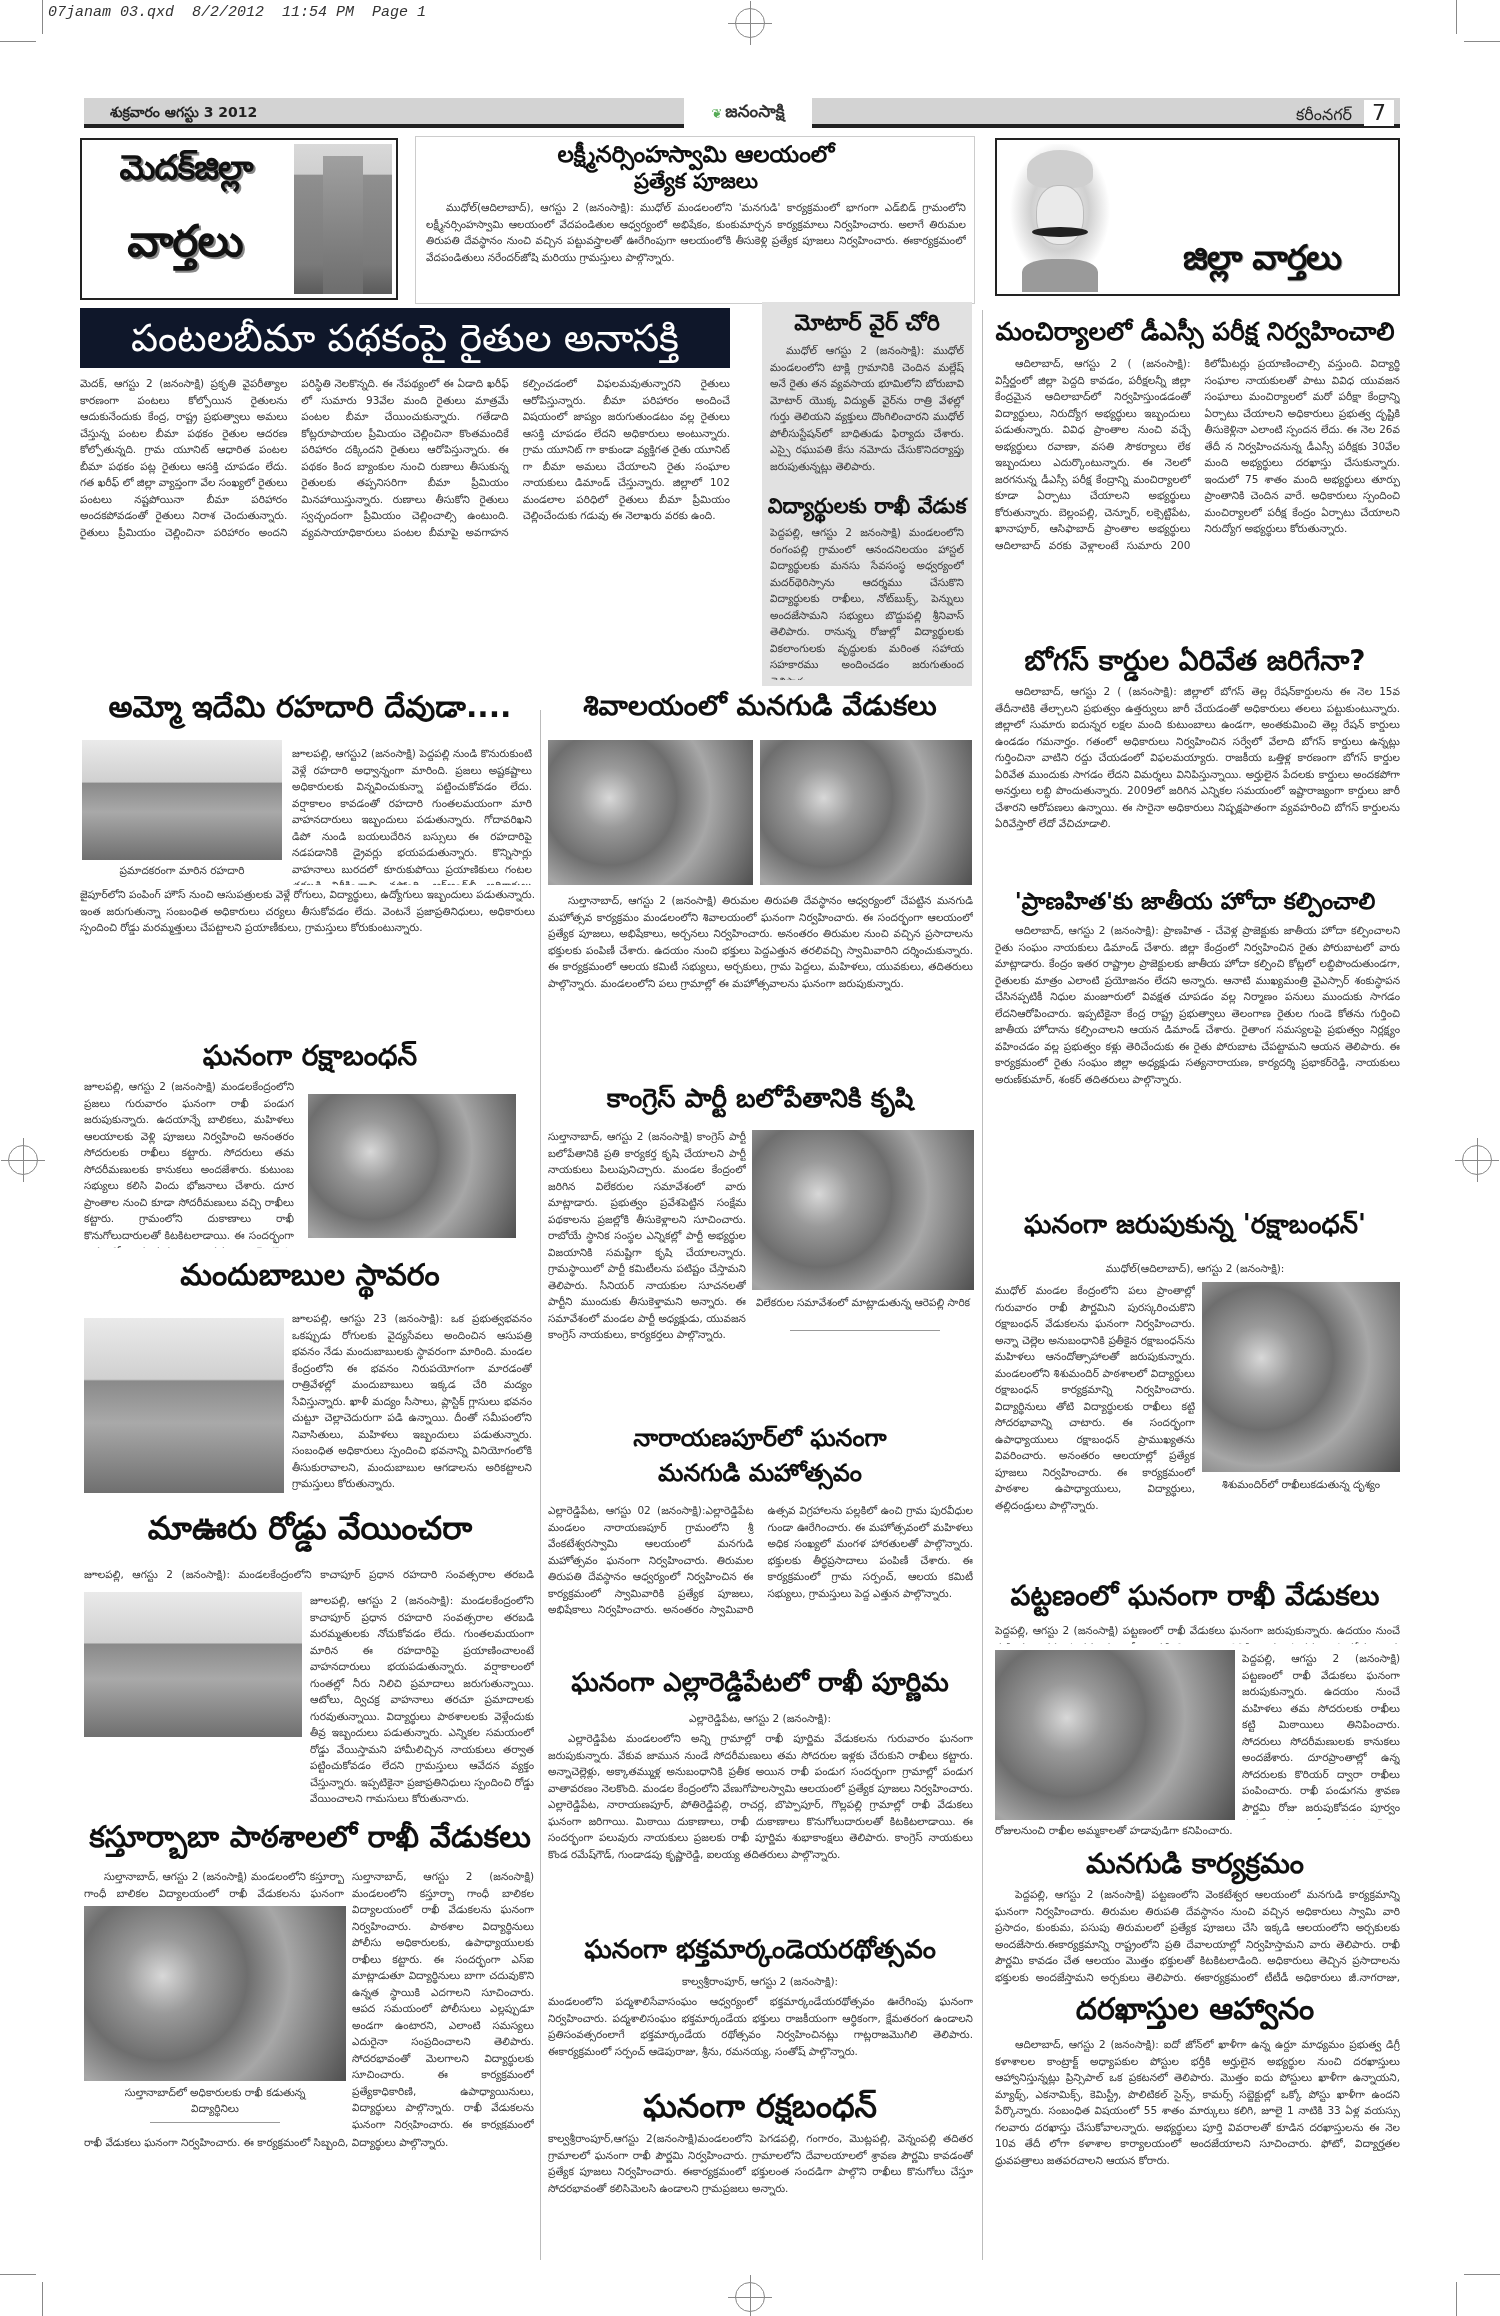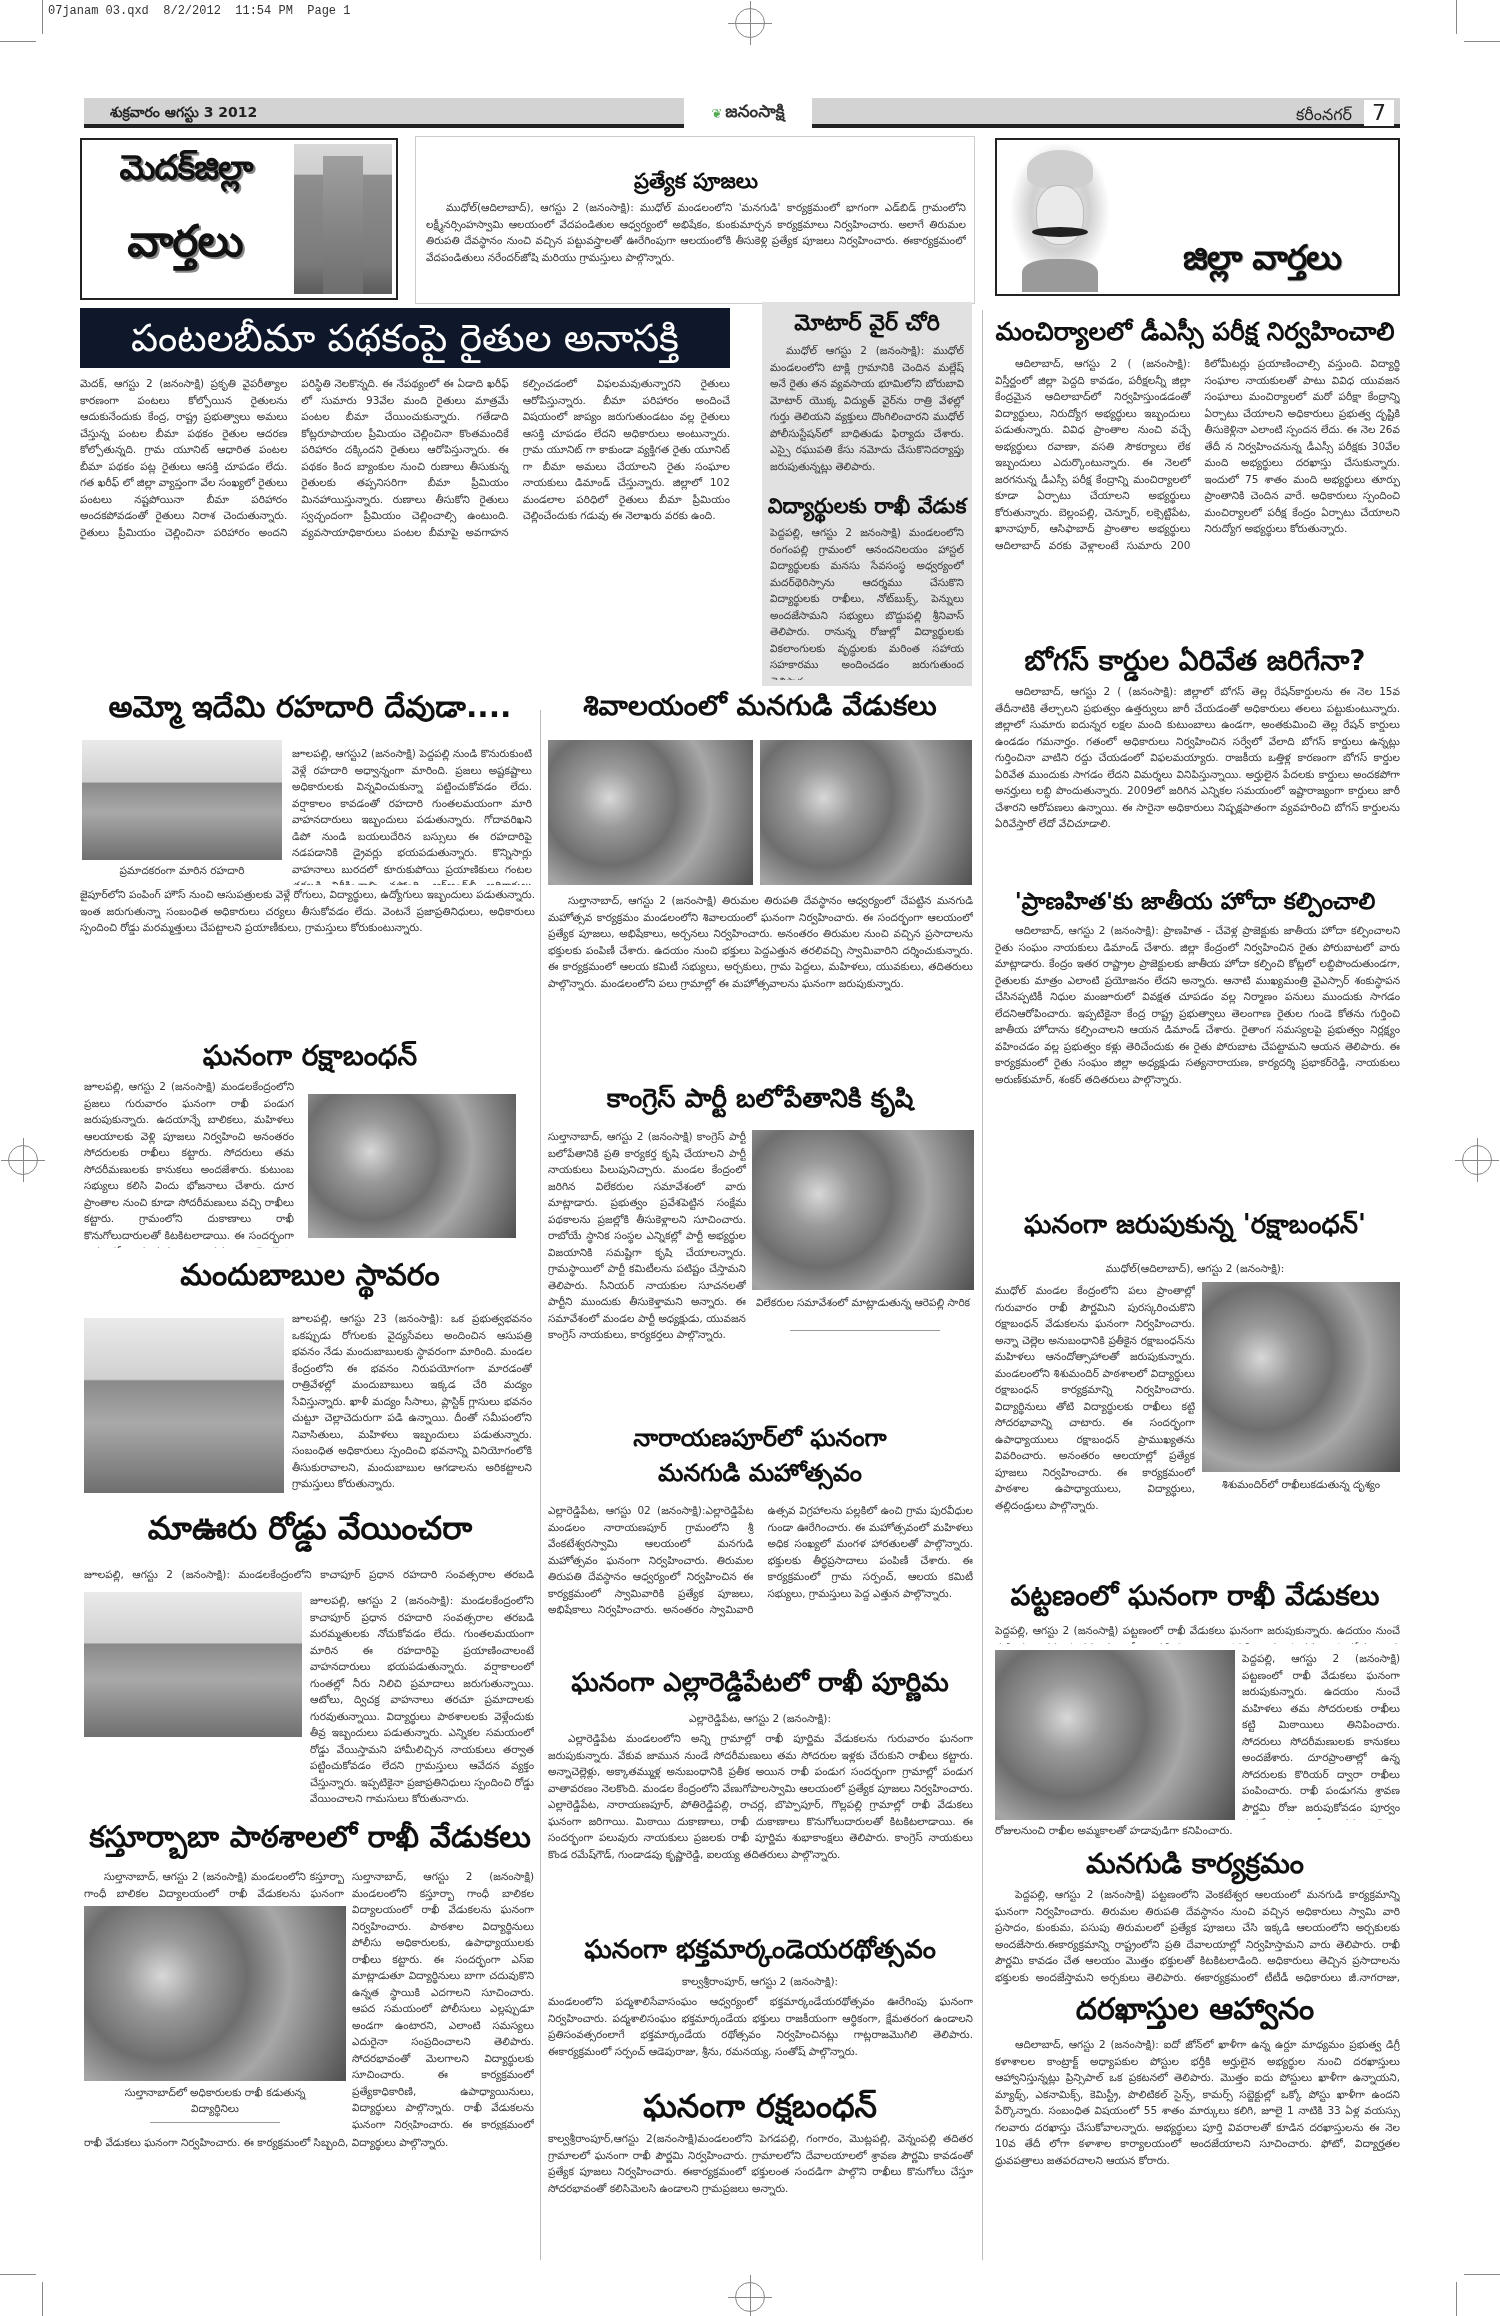--- a/index.html
+++ b/index.html
@@ -1,18 +1,18 @@
 <!DOCTYPE html>
 <html><head>
 <meta charset="utf-8">
 <style>
   * { box-sizing: border-box; margin: 0; padding: 0; }
   html, body { width: 1500px; height: 2316px; background: #fff; overflow: hidden; }
   body { position: relative; font-family: "DejaVu Sans", sans-serif; color: #222; }
-  .slug { position: absolute; left: 48px; top: 4px; font-family: "Liberation Mono", monospace; font-size: 12px; color: #333; }
+  .slug { position: absolute; left: 48px; top: 4px; font-family: "Liberation Mono", monospace; font-size: 15px; color: #333; font-style: italic; }
   .crop { position: absolute; border-color: #888; border-style: solid; }
   .reg { position: absolute; width: 30px; height: 30px; border: 1px solid #888; border-radius: 50%; }
   .reg::before, .reg::after { content: ""; position: absolute; background: #888; }
   .reg::before { left: 14px; top: -8px; width: 1px; height: 44px; }
   .reg::after { top: 14px; left: -8px; height: 1px; width: 44px; }
 
   .masthead { position: absolute; left: 84px; top: 98px; width: 1316px; height: 30px; background: #d3d3d3; border-bottom: 4px solid #222; }
   .masthead .date { position: absolute; left: 26px; top: 6px; font-size: 14px; font-weight: bold; color: #222; }
   .masthead .logo { position: absolute; left: 600px; top: -4px; width: 128px; height: 38px; background: #fff; display: flex; align-items: center; justify-content: center; font-size: 17px; font-weight: bold; color: #333; }
   .masthead .logo .leaf { color: #5a5; margin-right: 3px; font-size: 13px; }
@@ -73,20 +73,21 @@
   <div class="pageno">7</div>
 </div>
 
 <div class="box banner-box" style="left:80px;top:138px;width:318px;height:162px;">
   <div class="banner-text" style="position:absolute;left:4px;top:10px;width:200px;font-size:34px;">మెదక్‌జిల్లా</div>
   <div class="banner-text" style="position:absolute;left:8px;top:78px;width:190px;font-size:44px;">వార్తలు</div>
   <div class="img church" style="left:212px;top:4px;width:98px;height:150px;"></div>
 </div>
 
 <div class="box" style="left:415px;top:136px;width:560px;height:168px;border:1px solid #ccc;">
+  <div class="headline" style="left:0;top:4px;width:560px;font-size:23px;">లక్ష్మీనర్సింహస్వామి ఆలయంలో</div>
   <div class="headline" style="left:0;top:32px;width:560px;font-size:21px;">ప్రత్యేక పూజలు</div>
   <div class="body" style="left:10px;top:62px;width:540px;height:100px;text-indent:20px;">ముధోల్(ఆదిలాబాద్), ఆగస్టు 2 (జనంసాక్షి): ముధోల్ మండలంలోని 'మనగుడి' కార్యక్రమంలో భాగంగా ఎడ్‌బిడ్ గ్రామంలోని లక్ష్మీనర్సింహస్వామి ఆలయంలో వేదపండితుల ఆధ్వర్యంలో అభిషేకం, కుంకుమార్చన కార్యక్రమాలు నిర్వహించారు. అలాగే తిరుమల తిరుపతి దేవస్థానం నుంచి వచ్చిన పట్టువస్త్రాలతో ఊరేగింపుగా ఆలయంలోకి తీసుకెళ్లి ప్రత్యేక పూజలు నిర్వహించారు. ఈకార్యక్రమంలో వేదపండితులు నరేందర్‌జోషి మరియు గ్రామస్తులు పాల్గొన్నారు.</div>
 </div>
 
 <div class="box banner-box" style="left:995px;top:138px;width:405px;height:158px;">
   <div class="portrait" style="left:4px;top:4px;width:118px;height:148px;">
     <div class="turban"></div>
     <div class="face"></div>
     <div class="moustache"></div>
     <div class="body-sh"></div>

